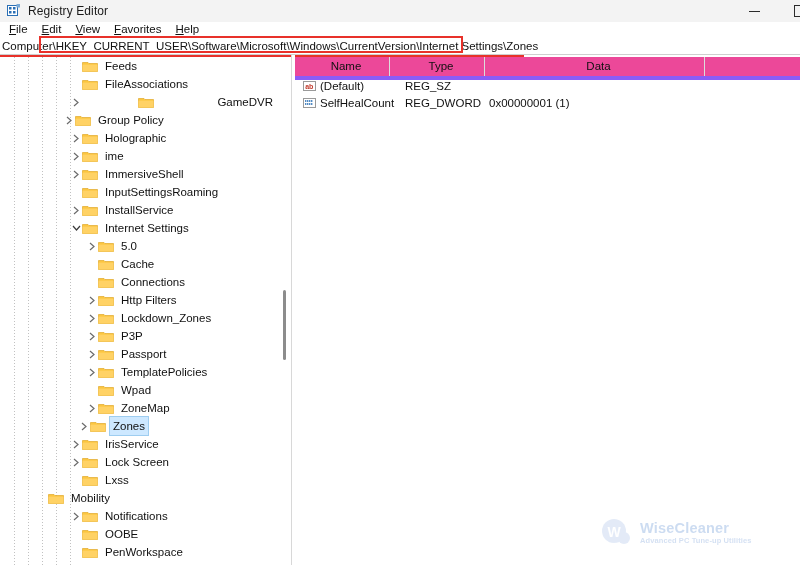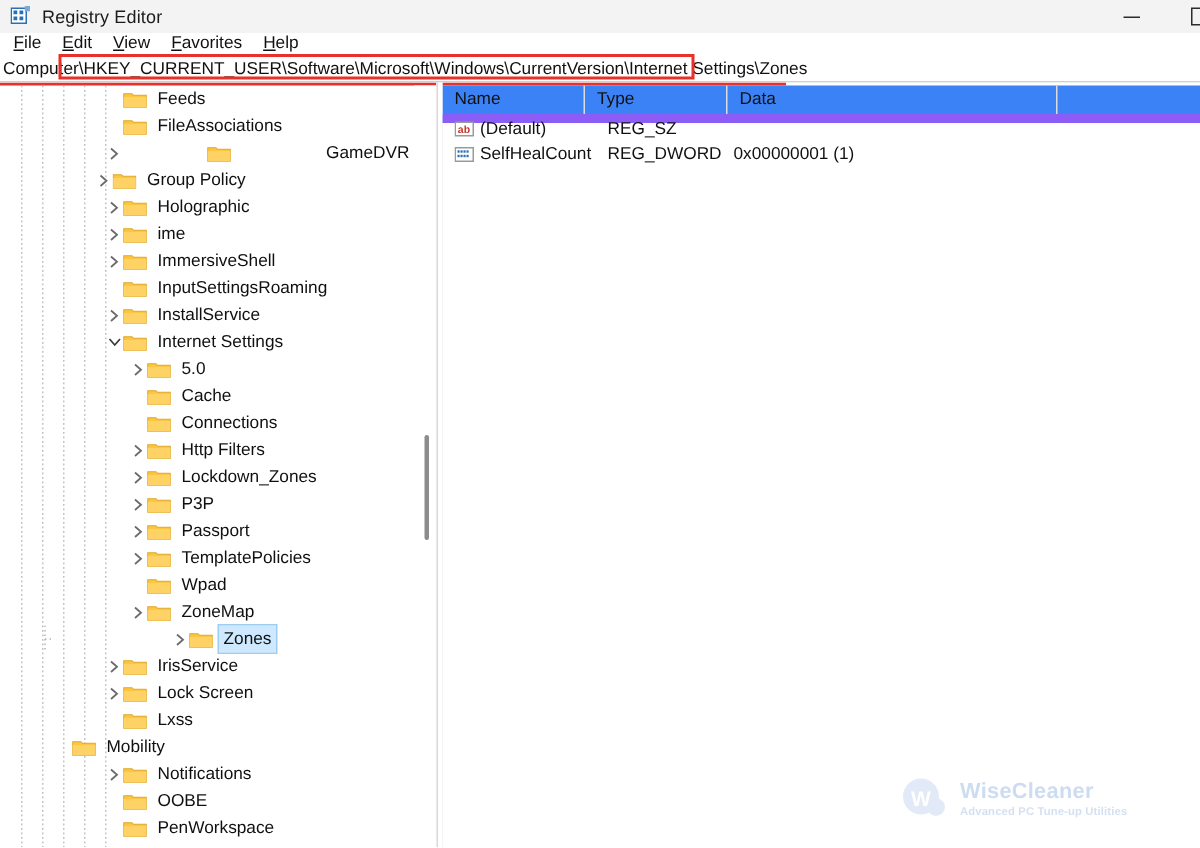--- a/index.html
+++ b/index.html
@@ -248,22 +248,23 @@
   }
   .value-topline {
     position: absolute;
     left: 0; top: 0; width: 229px; height: 2px;
     background: #e8312a;
   }
   .col-header {
     position: absolute;
     left: 0; top: 2px;
     width: 505px; height: 19px;
-    background: #3b82f6;
-    border-bottom: 6px solid #8b5cf6;
+    background: #ec4899;
+    border-bottom: 4px solid #8b5cf6;
+    text-align: center;
   }
   .col-header .cell {
     position: absolute;
     top: 0;
     height: 19px;
     line-height: 19px;
     font-size: 11.5px;
     color: #111111;
     padding-left: 8px;
     box-sizing: border-box;
@@ -705,21 +706,21 @@
               <svg width="8" height="9" viewBox="0 0 8 9">
                 <path d="M2 1 L6 4.5 L2 8" fill="none" stroke="#6b6b6b" stroke-width="1.2"></path>
               </svg>
             </span>
             <span class="folder"><svg width="16" height="13" viewBox="0 0 16 13" style="margin-top:3px">
                 <path d="M0.5 2.5 L0.5 11.5 L15.5 11.5 L15.5 3.5 L7 3.5 L6 2.5 Z" fill="#fcc63f" stroke="#e0a92b" stroke-width="0.7"></path>
                 <path d="M0.5 4.6 L15.5 4.6 L15.5 11.5 L0.5 11.5 Z" fill="#ffd265" stroke="none"></path>
               </svg></span>
             <span class="label">ZoneMap</span>
           </div>
-          <div class="tree-row selected" style="padding-left: 78px; margin-left: 36px;">
+          <div class="tree-row selected" style="padding-left: 78px;">
             <span class="elbow"><svg width="8" height="18" viewBox="0 0 8 18">
                 <line x1="1" y1="0" x2="1" y2="9" stroke="#b6b6b6" stroke-width="1" stroke-dasharray="1 2"></line>
                 <line x1="1" y1="9" x2="7" y2="9" stroke="#b6b6b6" stroke-width="1" stroke-dasharray="1 2"></line>
                 <line x1="1" y1="9" x2="1" y2="18" stroke="#b6b6b6" stroke-width="1" stroke-dasharray="1 2"></line>
               </svg></span>
             <span class="chev">
               <svg width="8" height="9" viewBox="0 0 8 9">
                 <path d="M2 1 L6 4.5 L2 8" fill="none" stroke="#6b6b6b" stroke-width="1.2"></path>
               </svg>
             </span>

